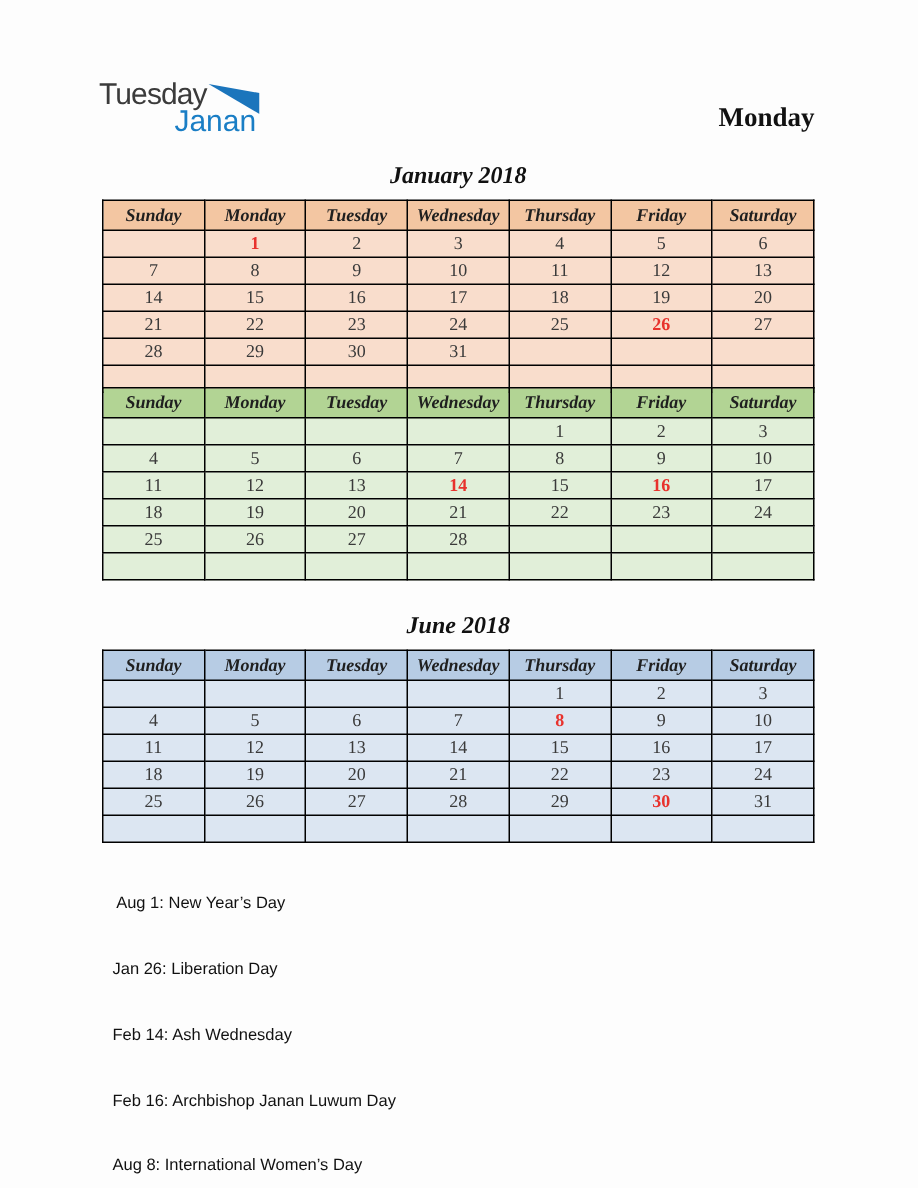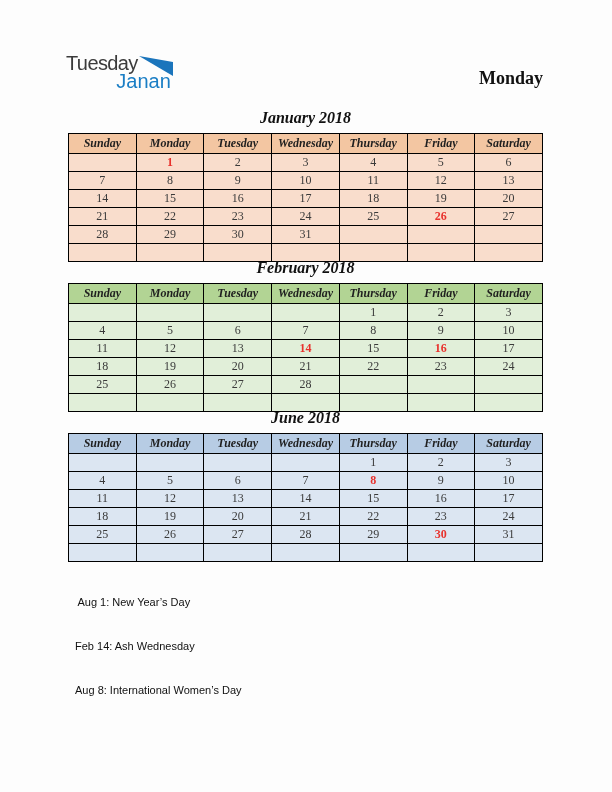--- a/index.html
+++ b/index.html
@@ -159,21 +159,20 @@
             <td style="background: rgb(249, 221, 204);"></td>
             <td style="background: rgb(249, 221, 204);"></td>
             <td style="background: rgb(249, 221, 204);"></td>
             <td style="background: rgb(249, 221, 204);"></td>
           </tr>
         </tbody>
     </table>
   </div>
 
   <div class="month" style="top:258px">
-    <div class="month-title">February 2018</div>
     <table class="cal">
       <thead>
           <tr>
             <th style="background: rgb(178, 212, 148);">Sunday</th>
             <th style="background: rgb(178, 212, 148);">Monday</th>
             <th style="background: rgb(178, 212, 148);">Tuesday</th>
             <th style="background: rgb(178, 212, 148);">Wednesday</th>
             <th style="background: rgb(178, 212, 148);">Thursday</th>
             <th style="background: rgb(178, 212, 148);">Friday</th>
             <th style="background: rgb(178, 212, 148);">Saturday</th>
@@ -306,18 +305,20 @@
             <td style="background: rgb(220, 230, 242);"></td>
             <td style="background: rgb(220, 230, 242);"></td>
             <td style="background: rgb(220, 230, 242);"></td>
           </tr>
         </tbody>
     </table>
   </div>
 
   <div class="legend">
     <div> Aug 1: New Year’s Day</div>
+    <div>Jan 26: Liberation Day</div>
     <div>Feb 14: Ash Wednesday</div>
+    <div>Feb 16: Archbishop Janan Luwum Day</div>
     <div>Aug 8: International Women’s Day</div>
     
   </div>
 
 </div>
 
 </body></html>

